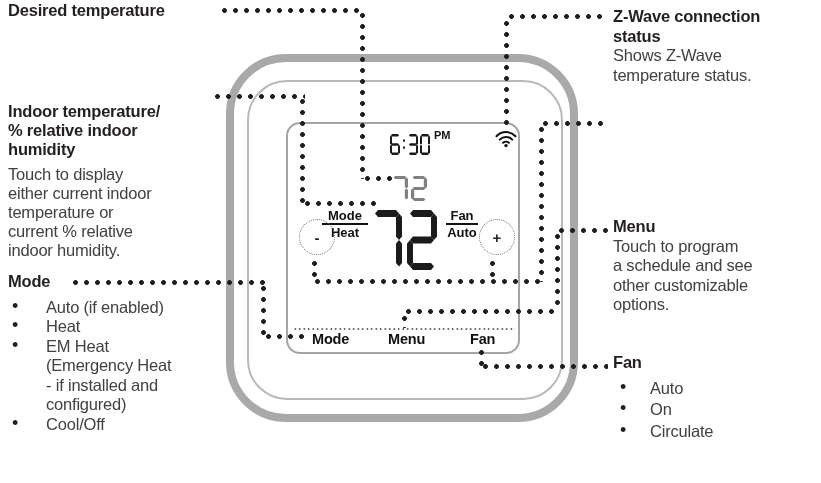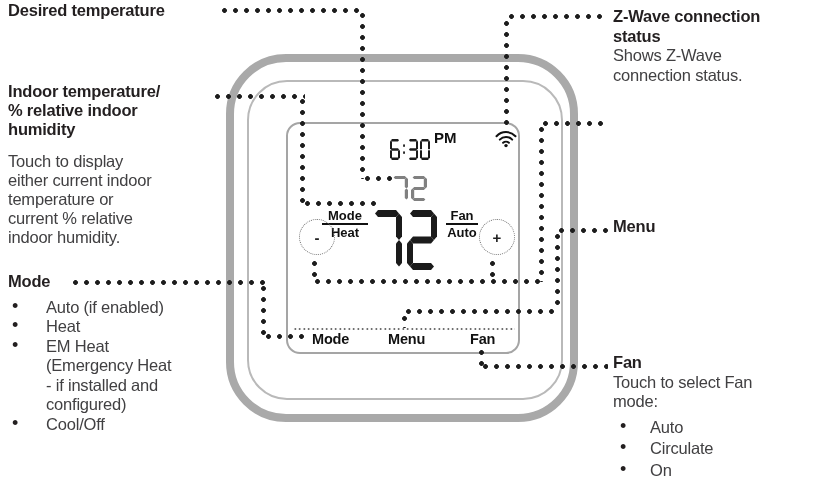--- a/index.html
+++ b/index.html
@@ -27,46 +27,46 @@
         background-size:5px 11px; background-repeat:repeat-y; background-position:center 2px; }
   
   .case-outer { position:absolute; left:226px; top:54px; width:336px; height:352px;
     border:8px solid #a9a9a9; border-radius:60px; background:#fff; }
   .case-mid { position:absolute; left:247px; top:80px; width:312px; height:316px;
     border:2px solid #b9b9b9; border-radius:40px; }
   .display { position:absolute; left:286px; top:122px; width:230px; height:228px;
     border:2px solid #a5a5a5; border-radius:14px; background:#fff; }
   .display > * { position:absolute; }
   .segrow { display:flex; align-items:flex-end; }
-  .ampm { font-size:15px; font-weight:bold; color:#111; margin-left:2px; margin-bottom:14px; letter-spacing:0; }
+  .ampm { font-size:11px; font-weight:bold; color:#111; margin-left:2px; margin-bottom:14px; letter-spacing:0; }
   .disp-label { width:46px; text-align:center; font-size:13px; font-weight:bold; color:#111; line-height:11px; }
   .disp-label .dl-top { display:block; border-bottom:2px solid #111; padding-bottom:2px; }
   .disp-label .dl-val { display:block; margin-top:2px; }
   .round-btn { width:36px; height:36px; border:1.5px dotted #777; border-radius:50%;
     display:flex; align-items:center; justify-content:center;
     font-size:15px; font-weight:bold; color:#222; box-sizing:border-box; }
   .sep-dotted { height:2px;
     background-image:radial-gradient(circle, #4a4a4a 0.8px, transparent 1.1px);
     background-size:4.5px 2px; background-repeat:repeat-x; background-position:left center; }
   .bottom-btn { font-size:14.5px; font-weight:bold; color:#111; letter-spacing:-0.2px; }
 </style>
 </head>
 <body>
 
 <div id="stage">
 
   <div class="callout" style="left:8px; top:1px; width:215px;">
     <div class="title pre">Desired temperature</div>
   </div>
 
-  <div class="callout" style="left:8px; top:82px; width:218px;">
+  <div class="callout" style="left:8px; top:102px; width:218px;">
     <div class="title pre" style="line-height:19px;">Indoor temperature/
 % relative indoor
 humidity</div>
-    <div class="pre" style="margin-top:13px; line-height:19px;">Touch to display
+    <div class="pre" style="margin-top:6px; line-height:19px;">Touch to display
 either current indoor
 temperature or
 current % relative
 indoor humidity.</div>
   </div>
 
   <div class="callout" style="left:8px; top:272px; width:218px;">
     <div class="title">Mode</div>
     <ul class="blist">
         <li class="pre">Auto (if enabled)</li>
@@ -76,36 +76,38 @@
 - if installed and
 configured)</li>
         <li class="pre">Cool/Off</li>
       </ul>
   </div>
 
   <div class="callout" style="left:613px; top:7px; width:205px;">
     <div class="title pre">Z-Wave connection
 status</div>
     <div class="pre">Shows Z-Wave
-connection status.</div>
+temperature status.</div>
   </div>
 
 
   <div class="callout" style="left:613px; top:217px; width:205px;">
     <div class="title">Menu</div>
+    <div class="pre">Touch to program
+a schedule and see
+other customizable
+options.</div>
   </div>
 
   <div class="callout" style="left:613px; top:353px; width:205px;">
     <div class="title">Fan</div>
-    <div class="pre">Touch to select Fan
-mode:</div>
     <ul class="blist right">
         <li class="pre">Auto</li>
+        <li class="pre">On</li>
         <li class="pre">Circulate</li>
-        <li class="pre">On</li>
       </ul>
   </div>
 
   <div class="case-outer"></div>
   <div class="case-mid"></div>
 
   <div class="display">
 
     <div class="segrow" style="left:102px; top:5px; gap:2px;">
       <span class="segrow" style="gap:2px;">

